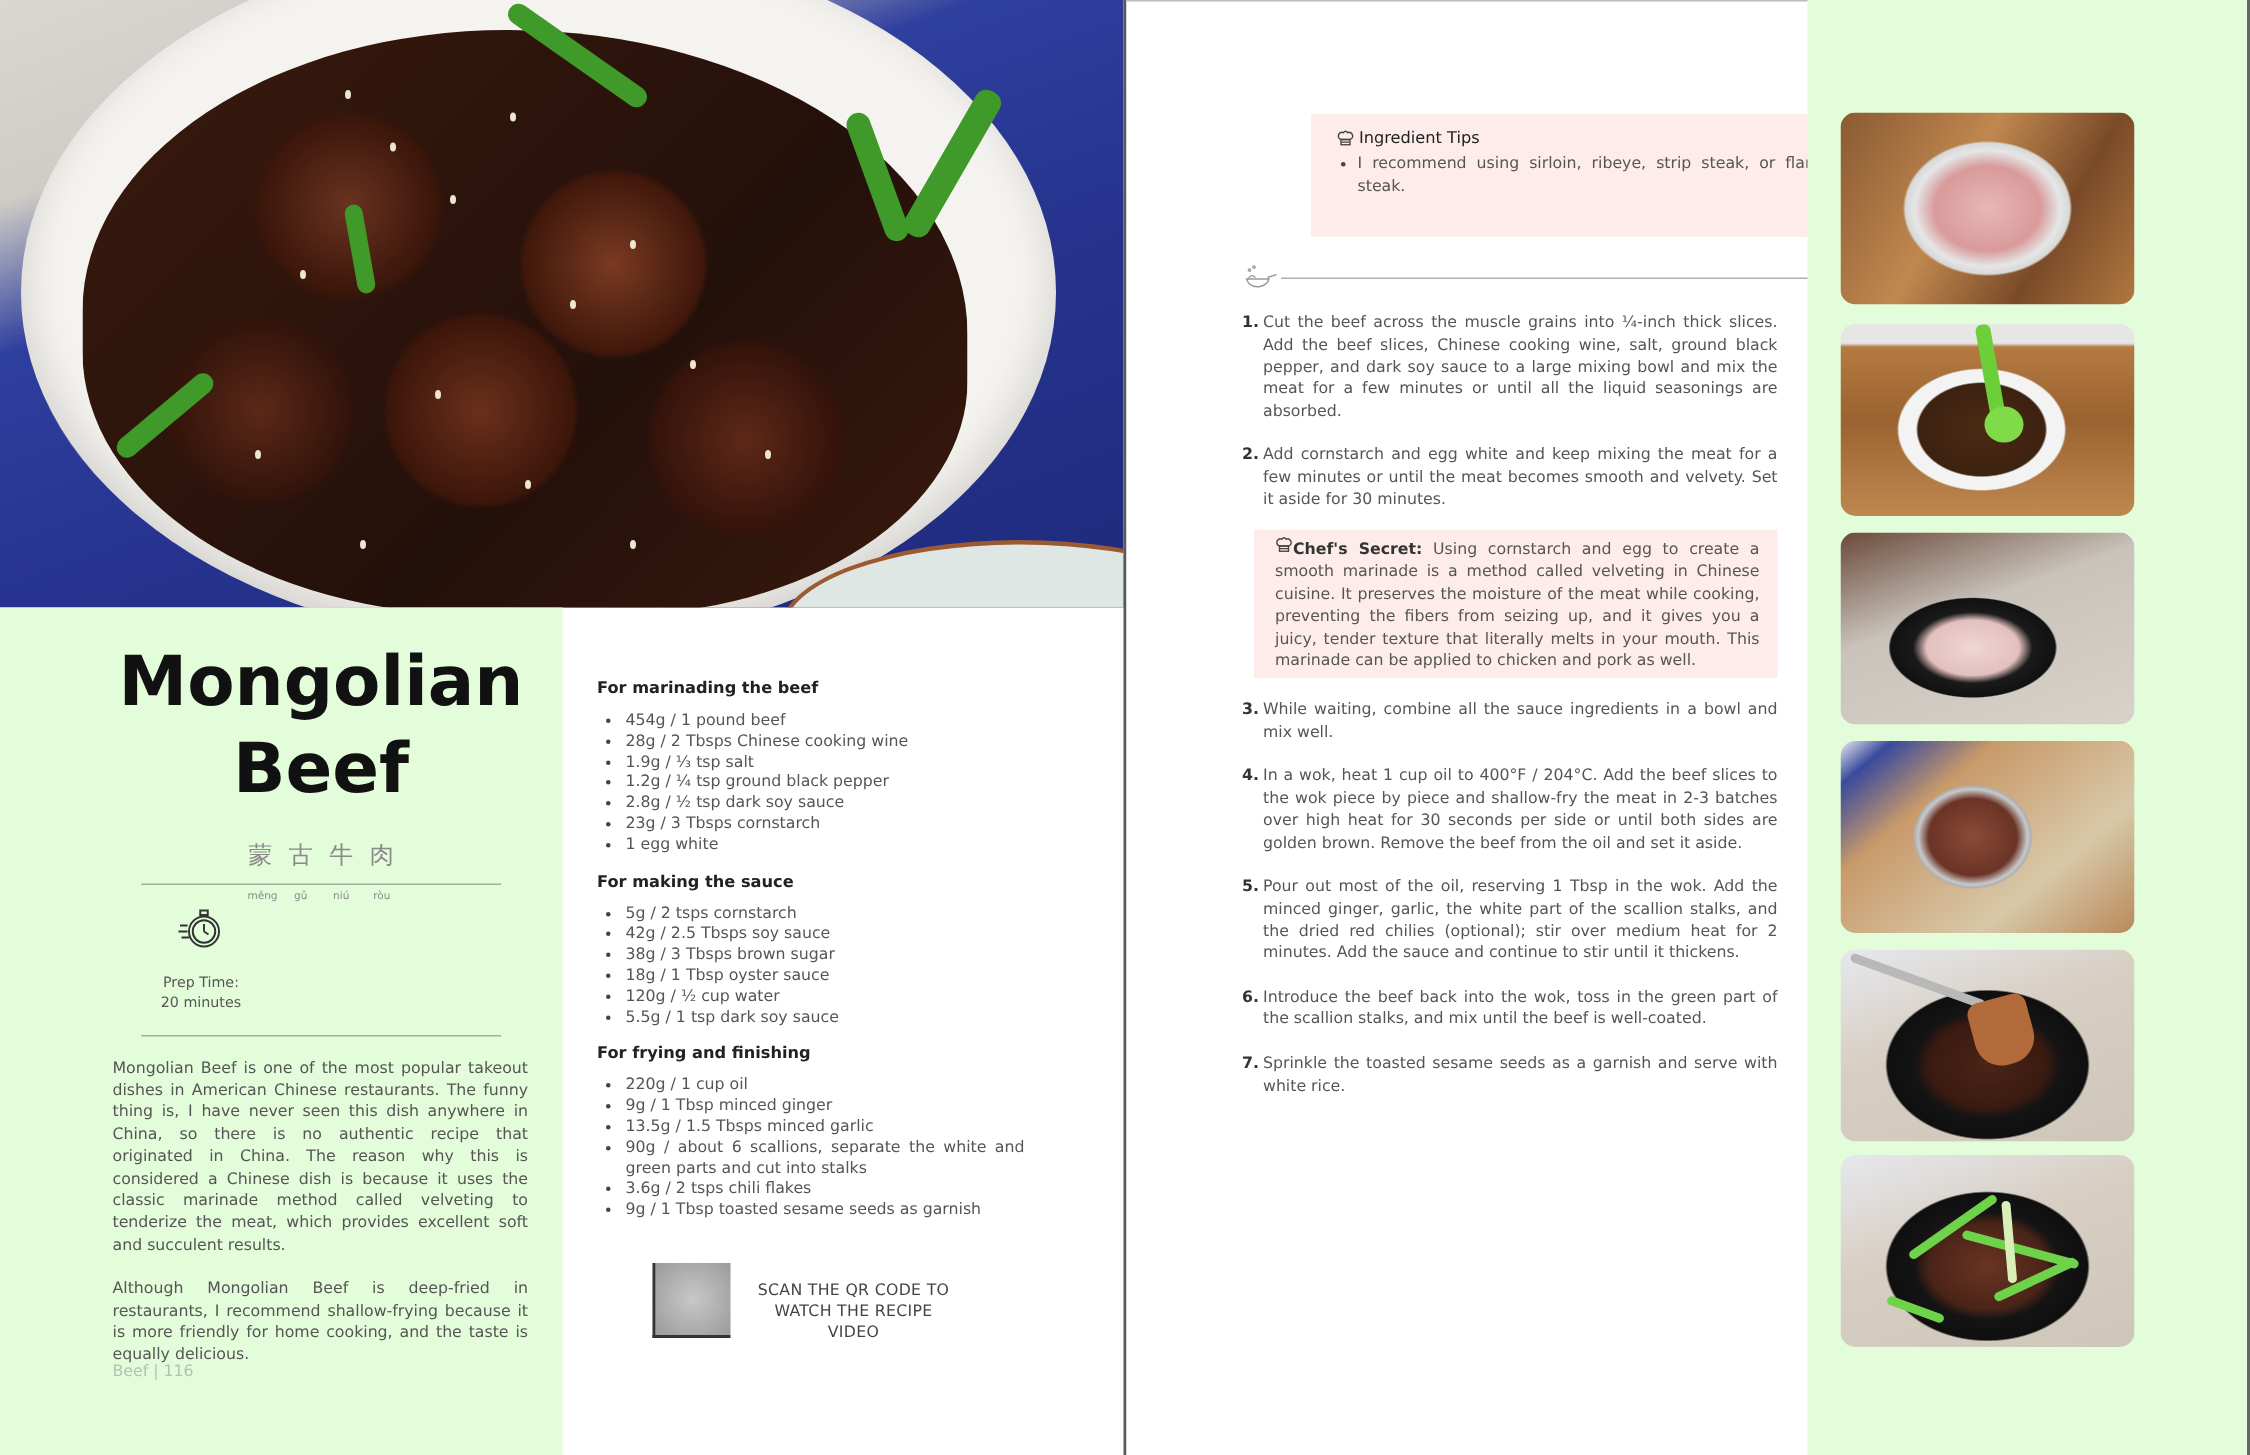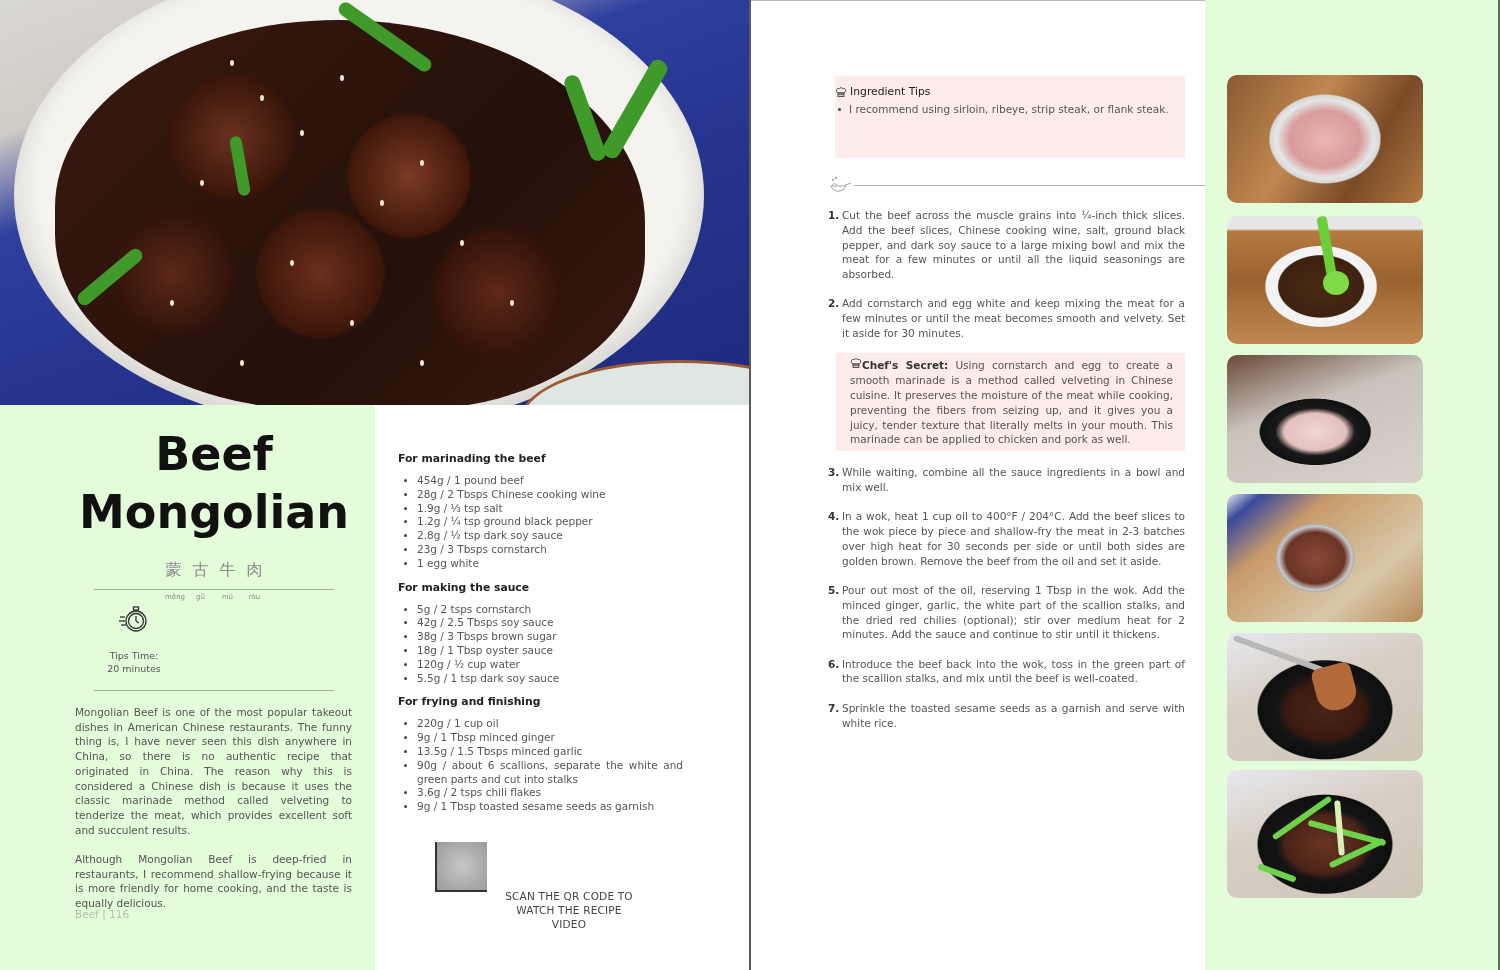--- a/index.html
+++ b/index.html
@@ -60,27 +60,27 @@
   .intro p { margin-bottom: 14.5px; }
   .folio { position: absolute; left: 75px; top: 503px; font-size: 10.5px; color: #b4c2b1; }
 
   .ingredients { position: absolute; left: 398px; top: 452px; width: 285px; }
   .ing-heading { font-size: 10.8px; font-weight: bold; color: #222; margin-bottom: 9px; }
   .ing-list { list-style: none; margin-bottom: 10px; }
   .ing-list li { position: relative; padding-left: 19px; font-size: 10.5px; line-height: 13.8px; color: #555; text-align: justify; }
   .ing-list li::before { content: ""; position: absolute; left: 6px; top: 5px; width: 3px; height: 3px; border-radius: 50%; background: #444; }
 
   .qr-box { position: absolute; left: 435px; top: 842px; width: 52px; height: 50px; background: radial-gradient(circle at 50% 50%, #c8c8c8, #9a9a9a); border-left: 2px solid #333; border-bottom: 2px solid #333; filter: blur(0.4px); }
-  .qr-text { position: absolute; left: 498px; top: 853px; width: 142px; text-align: center; font-size: 10.5px; line-height: 14px; color: #444; letter-spacing: 0.2px; margin-top: 36px; }
+  .qr-text { position: absolute; left: 498px; top: 853px; width: 142px; text-align: center; font-size: 10.5px; line-height: 14px; color: #444; letter-spacing: 0.2px; }
 
   
   .right-page { position: absolute; left: 751px; top: 0; width: 749px; height: 970px; background: #ffffff; border-top: 1px solid #bbb; }
   .photo-strip { position: absolute; left: 1205px; top: 0; width: 295px; height: 970px; background: #e3fcd9; border-right: 2px solid #666; }
 
-  .tip-box { position: absolute; left: 835px; top: 76px; width: 350px; height: 82px; background: #fdecea; padding: 9px 8px 0 0; }
+  .tip-box { position: absolute; left: 874px; top: 76px; width: 350px; height: 82px; background: #fdecea; padding: 9px 8px 0 17px; }
   .tip-title { font-size: 10.8px; color: #222; display: flex; align-items: center; gap: 3px; margin-bottom: 4px; }
   .chef-hat { width: 12px; height: 12px; display: inline-block; }
   .tip-list { list-style: none; }
   .tip-list li { position: relative; padding-left: 14px; font-size: 10.5px; line-height: 14.5px; color: #555; text-align: justify; }
   .tip-list li::before { content: ""; position: absolute; left: 3px; top: 6px; width: 3px; height: 3px; border-radius: 50%; background: #444; }
 
   .wok-divider { position: absolute; left: 828px; top: 176px; width: 378px; height: 18px; }
   .wok-divider .line { position: absolute; left: 26px; top: 9px; width: 352px; height: 1px; background: #b0b0b0; }
   .wok-divider svg { position: absolute; left: 0; top: 0; }
 
@@ -132,22 +132,22 @@
       <div class="sesame" style="left:510px;top:300px;"></div>
       <div class="sesame" style="left:170px;top:300px;"></div>
       <div class="sesame" style="left:350px;top:320px;"></div>
       <div class="sesame" style="left:240px;top:360px;"></div>
       <div class="sesame" style="left:420px;top:360px;"></div>
       <div class="side-dish"></div>
     </div>
 
     <div class="info-panel">
       <div class="recipe-title">
+        <div>Mongolian</div>
         <div>Beef</div>
-        <div>Mongolian</div>
       </div>
 
       <div class="chinese-name">
         <div class="pinyin-row">
           <span>měng</span>
           <span>gǔ</span>
           <span>niú</span>
           <span>ròu</span>
         </div>
         <div class="hanzi-row">
@@ -166,21 +166,21 @@
             <circle cx="20" cy="20" r="10"></circle>
               <circle cx="20" cy="20" r="7.5"></circle>
             <rect x="17.5" y="6" width="5" height="3"></rect>
               <line x1="20" y1="9" x2="20" y2="10"></line>
             <line x1="20" y1="20" x2="20" y2="15"></line>
               <line x1="20" y1="20" x2="23" y2="22"></line>
             <line x1="4" y1="16" x2="9" y2="16"></line>
               <line x1="3" y1="20" x2="9" y2="20"></line>
               <line x1="5" y1="24" x2="10" y2="24"></line>
           </svg>
-          <div class="label">Tips Time:</div>
+          <div class="label">Prep Time:</div>
           <div class="value">20 minutes</div>
         </div>
       </div>
 
       <div class="rule" style="left:94px;top:285px;width:240px;"></div>
 
       <div class="intro">
         <p>Mongolian Beef is one of the most popular takeout dishes in American Chinese restaurants. The funny thing is, I have never seen this dish anywhere in China, so there is no authentic recipe that originated in China. The reason why this is considered a Chinese dish is because it uses the classic marinade method called velveting to tenderize the meat, which provides excellent soft and succulent results.</p>
         <p>Although Mongolian Beef is deep-fried in restaurants, I recommend shallow-frying because it is more friendly for home cooking, and the taste is equally delicious.</p>
       </div>

